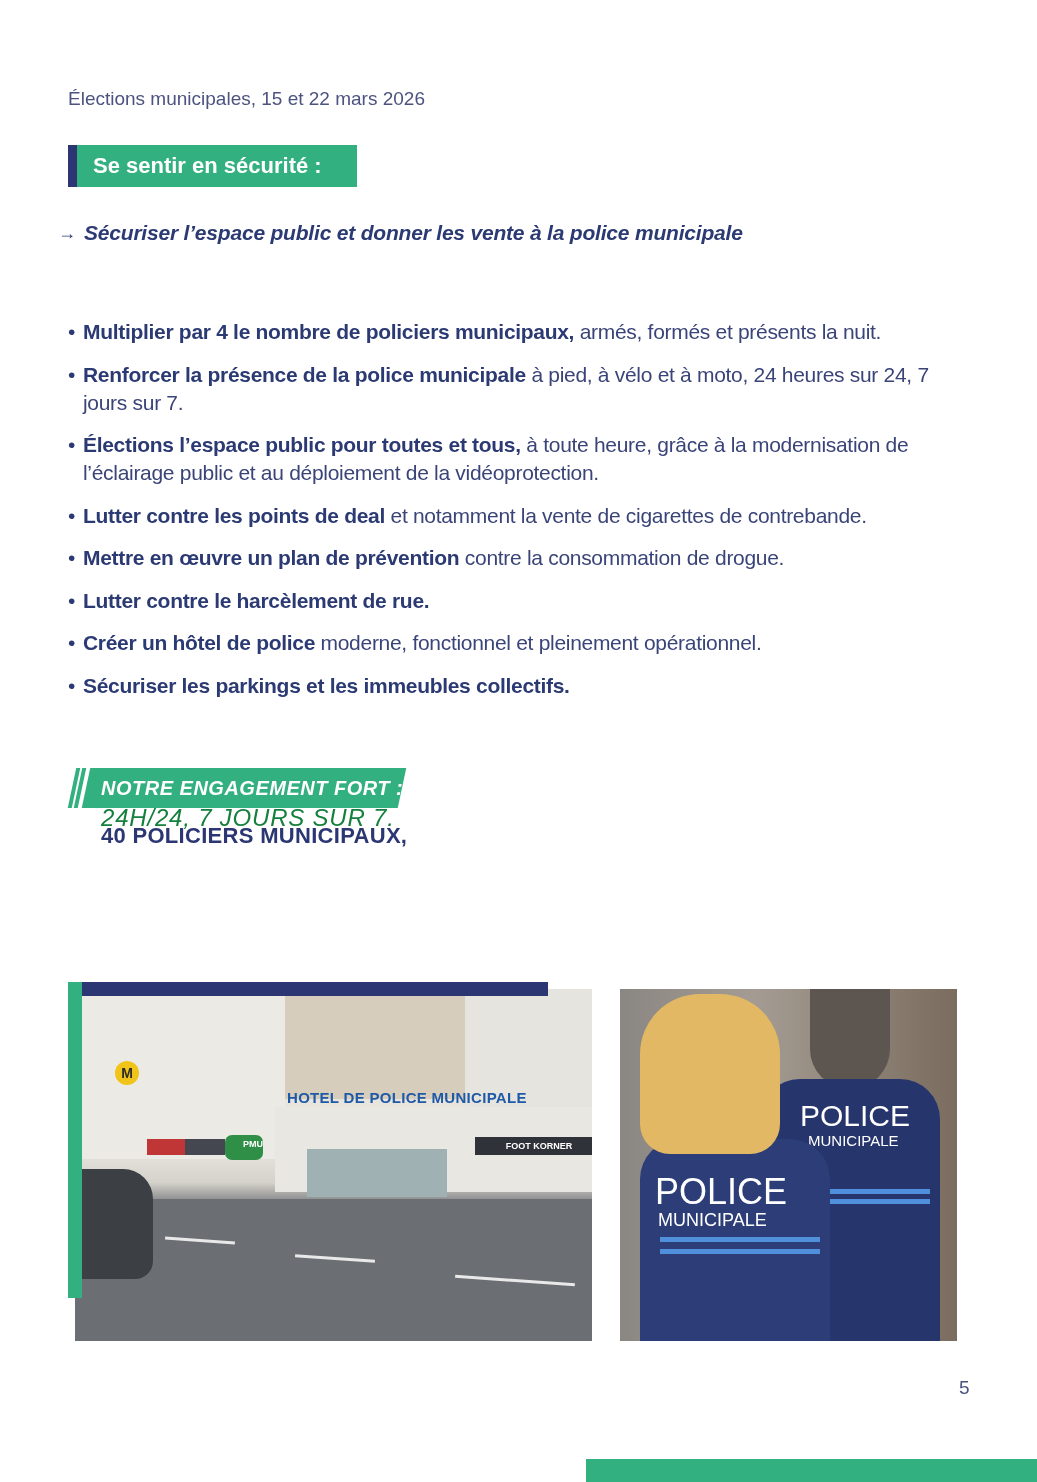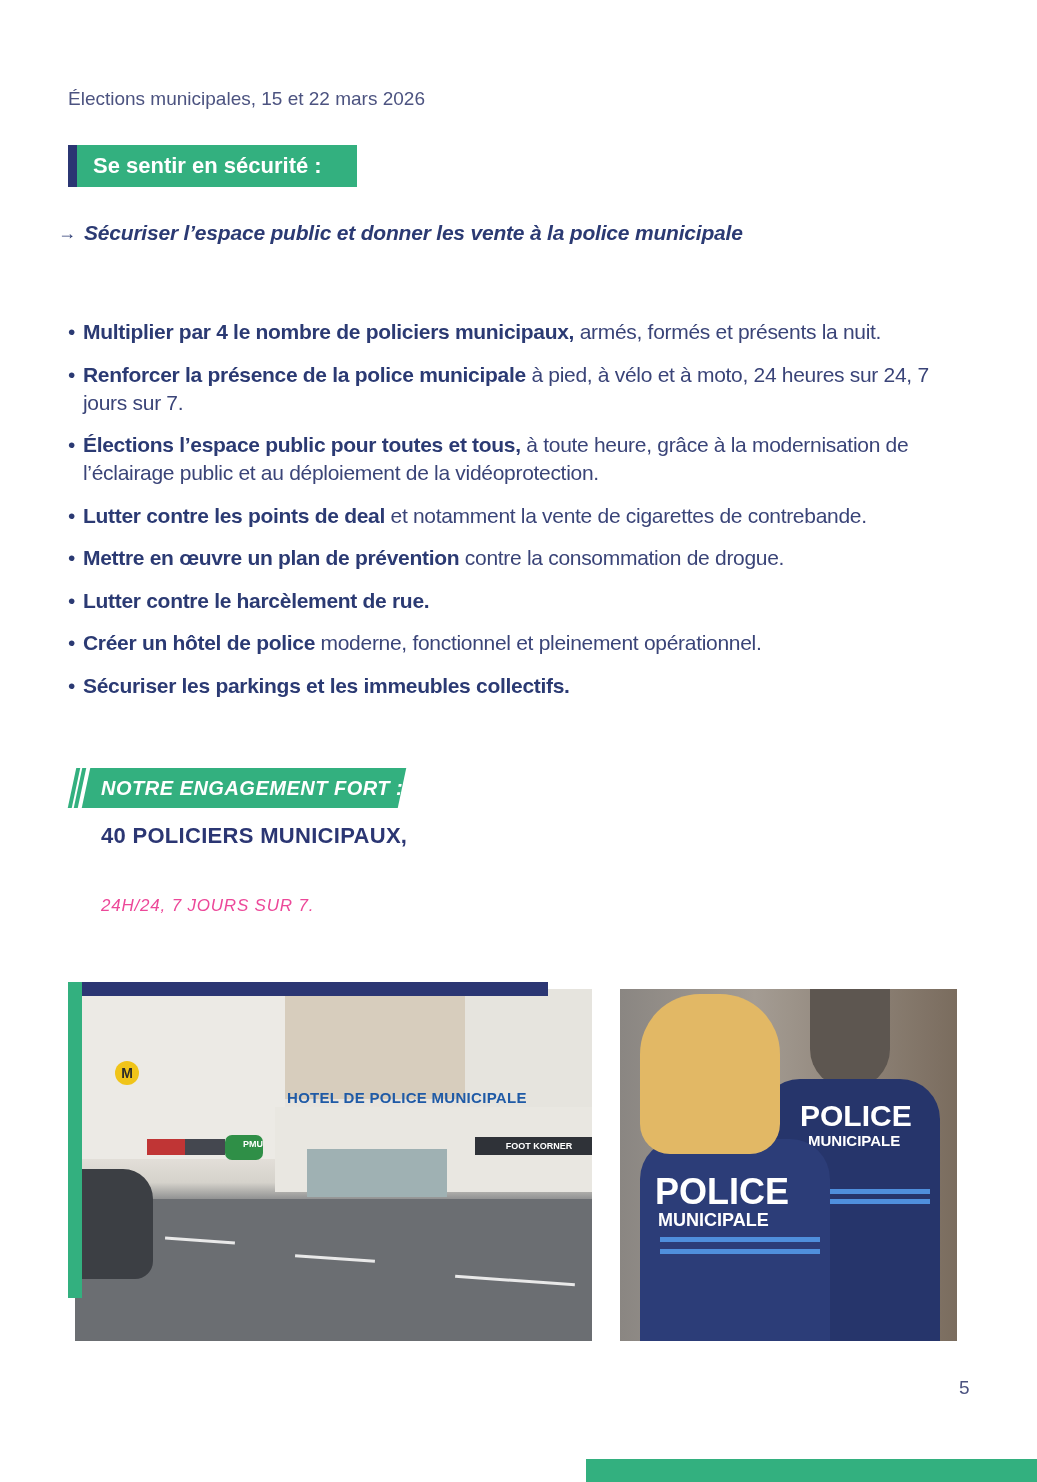--- a/index.html
+++ b/index.html
@@ -34,21 +34,21 @@
     .engage-banner .stripe { position: absolute; top: 0; height: 40px; width: 4px; background: #33b07f; transform: skewX(-12deg); }
     .engage-banner .bar {
       position: absolute; left: 18px; top: 0; height: 40px; width: 316px;
       background: #33b07f; transform: skewX(-12deg);
     }
     .engage-banner .label {
       position: absolute; left: 33px; top: 0; height: 40px; line-height: 40px;
       color: #ffffff; font-style: italic; font-weight: bold; font-size: 20px; letter-spacing: 0.5px;
     }
     .engage-main { left: 101px; top: 823px; font-weight: bold; font-size: 22px; color: #2b3673; letter-spacing: 0.3px; }
-    .engage-sub { left: 101px; top: 896px; font-style: italic; font-size: 17px; color: #ec4899; letter-spacing: 0.8px; }
+    .engage-sub { left: 101px; top: 804px; font-style: italic; font-size: 24px; color: #15803d; letter-spacing: 0.8px; }
 
     .photo1-frame-top { left: 82px; top: 982px; width: 466px; height: 14px; background: #2b3673; }
     .photo1-frame-left { left: 68px; top: 982px; width: 14px; height: 316px; background: #33b07f; }
     .photo1 {
       left: 75px; top: 989px; width: 517px; height: 352px; overflow: hidden;
       background: linear-gradient(#e6e2dc 0%, #e9e5df 45%, #d5d2cb 55%, #6f7276 62%, #5d6063 100%);
     }
     .photo1 .bldg1 { position: absolute; left: 0; top: 0; width: 210px; height: 170px; background: #eceae5; }
     .photo1 .bldg2 { position: absolute; left: 210px; top: 0; width: 180px; height: 110px; background: #d7cdbd; }
     .photo1 .bldg3 { position: absolute; left: 390px; top: 0; width: 127px; height: 120px; background: #e6e4de; }
@@ -68,21 +68,21 @@
 
     .photo2 {
       left: 620px; top: 989px; width: 337px; height: 352px; overflow: hidden;
       background: linear-gradient(90deg, #8a8682 0%, #a49c93 40%, #7a6c5e 100%);
     }
     .photo2 .back2 { position: absolute; left: 140px; top: 90px; width: 180px; height: 262px; background: #26356b; border-radius: 40px 40px 0 0; }
     .photo2 .back1 { position: absolute; left: 20px; top: 150px; width: 190px; height: 202px; background: #2c3d78; border-radius: 40px 40px 0 0; }
     .photo2 .hair { position: absolute; left: 20px; top: 5px; width: 140px; height: 160px; background: #e2b865; border-radius: 60px 60px 30px 30px; }
     .photo2 .head2 { position: absolute; left: 190px; top: 0; width: 80px; height: 100px; background: #5d5650; border-radius: 0 0 40px 40px; }
     .photo2 .stripe { position: absolute; height: 5px; background: #4f8fdc; }
-    .photo2 .txt { position: absolute; color: #ffffff; font-weight: bold; line-height: 1; }
+    .photo2 .txt { position: absolute; color: #ffffff; font-weight: normal; line-height: 1; }
 
     .page-number { left: 959px; top: 1377px; font-size: 19px; color: #4c5380; }
     .bottom-bar { left: 586px; top: 1459px; width: 451px; height: 23px; background: #33b07f; }
   </style>
 </head>
 <body>
 
 <div class="abs header-line">Élections municipales, 15 et 22 mars 2026</div>
 
 <div class="abs section-title">

